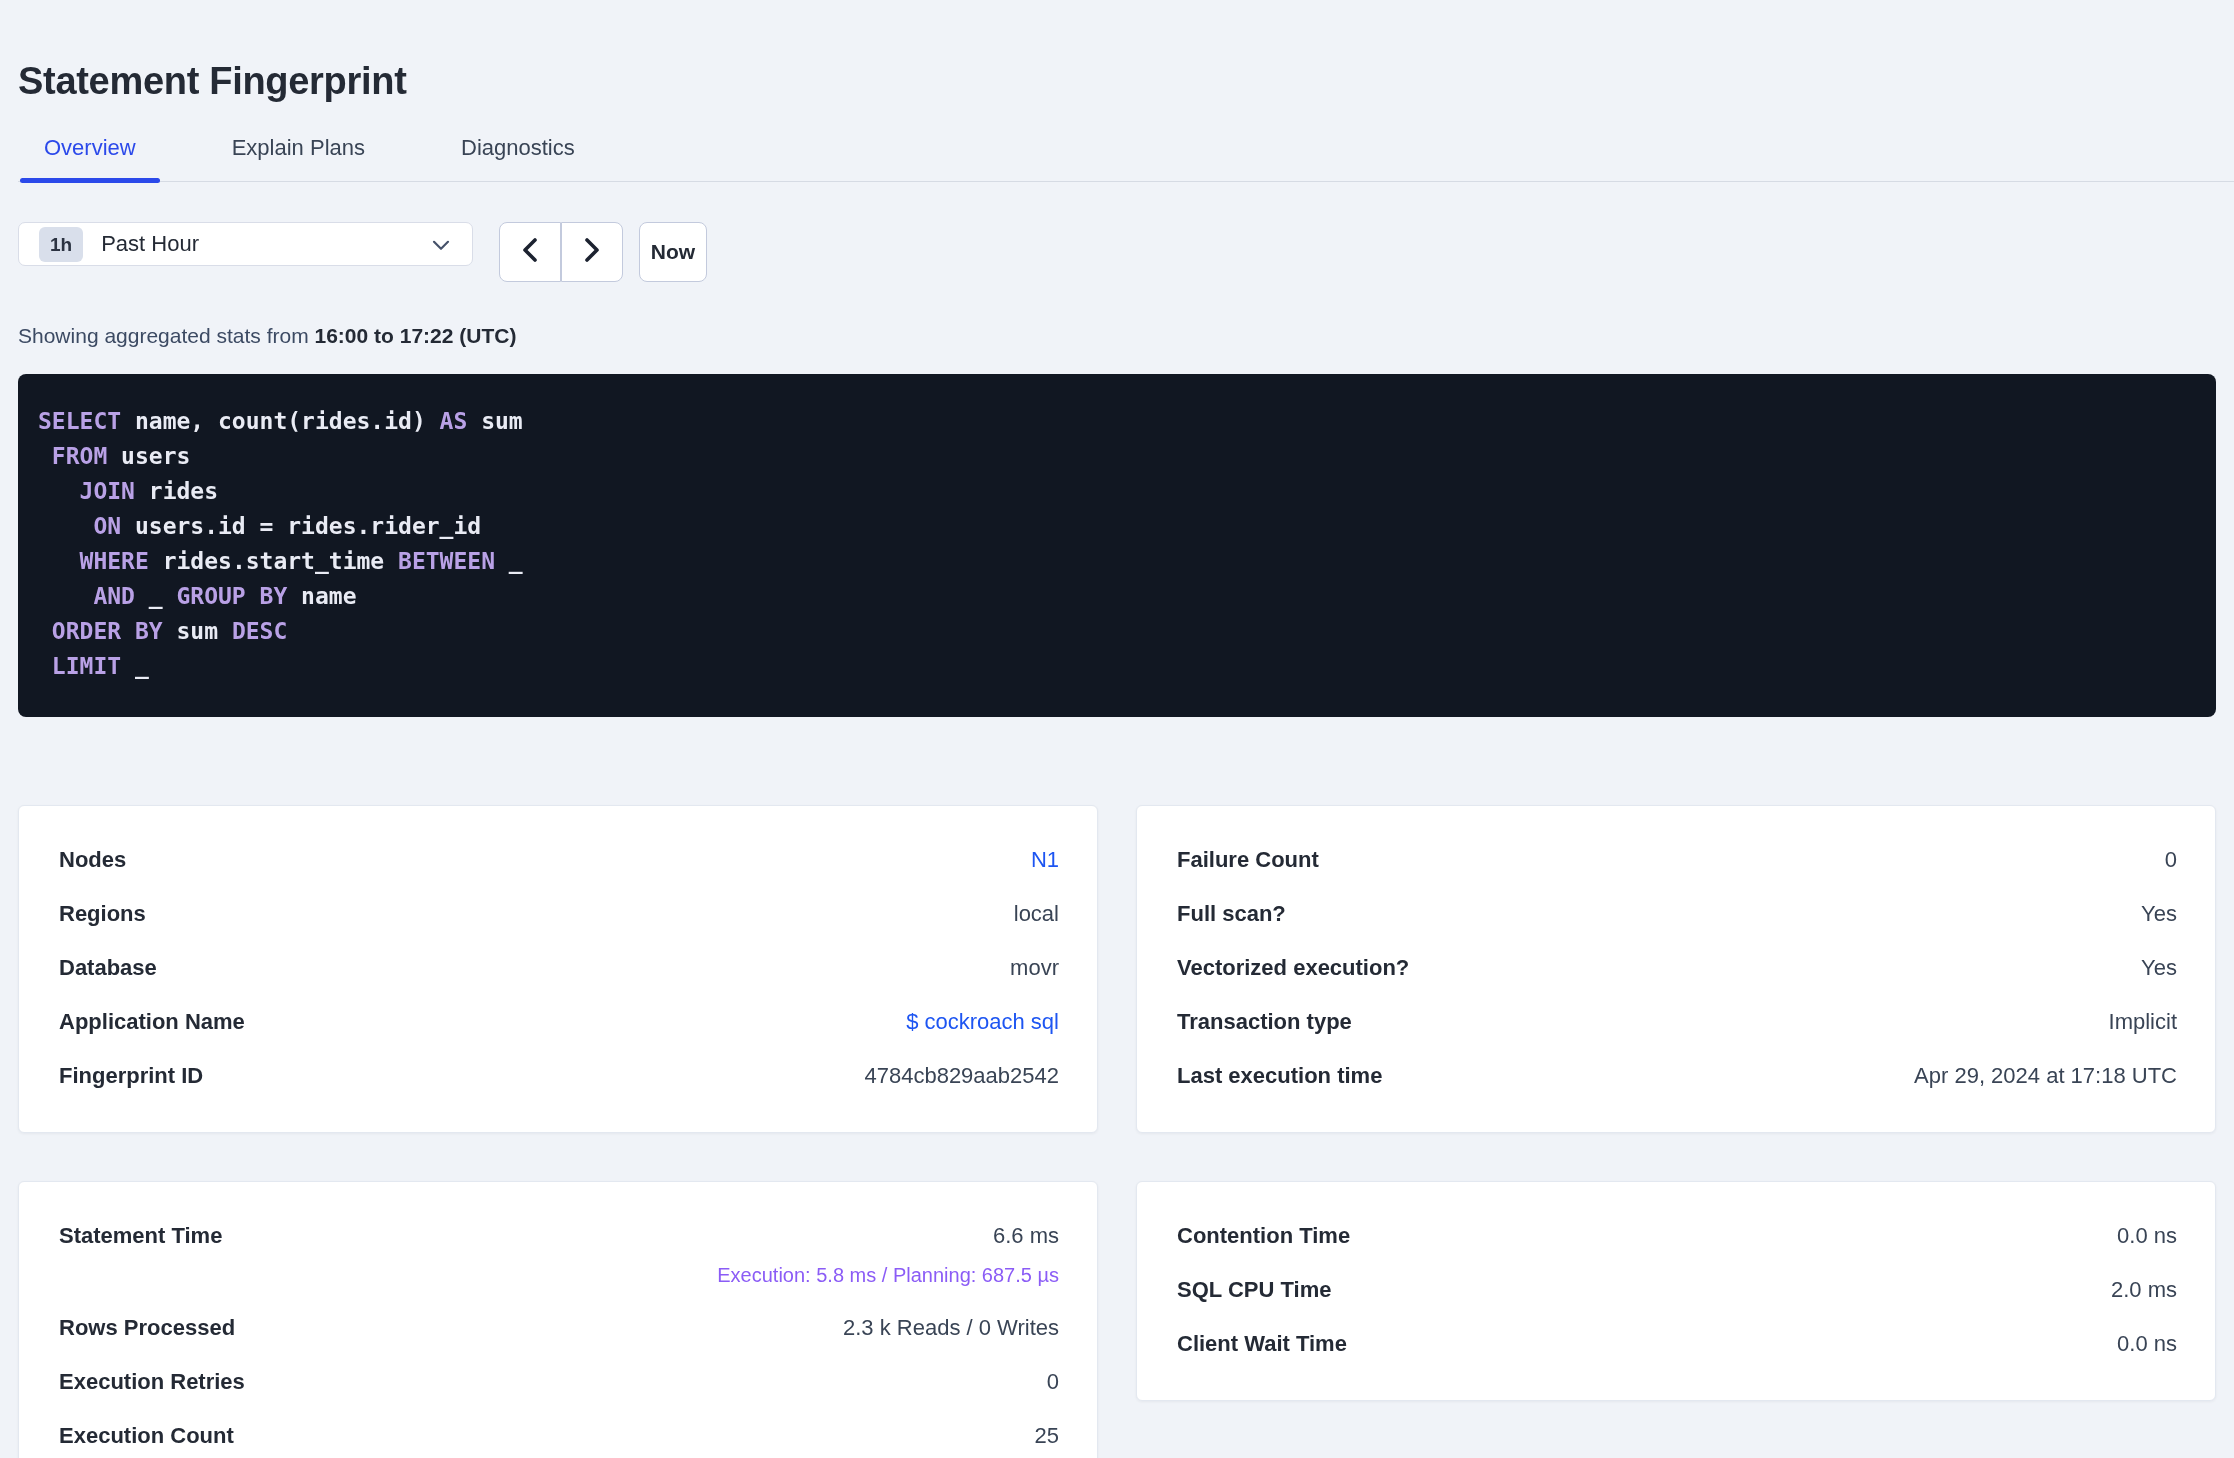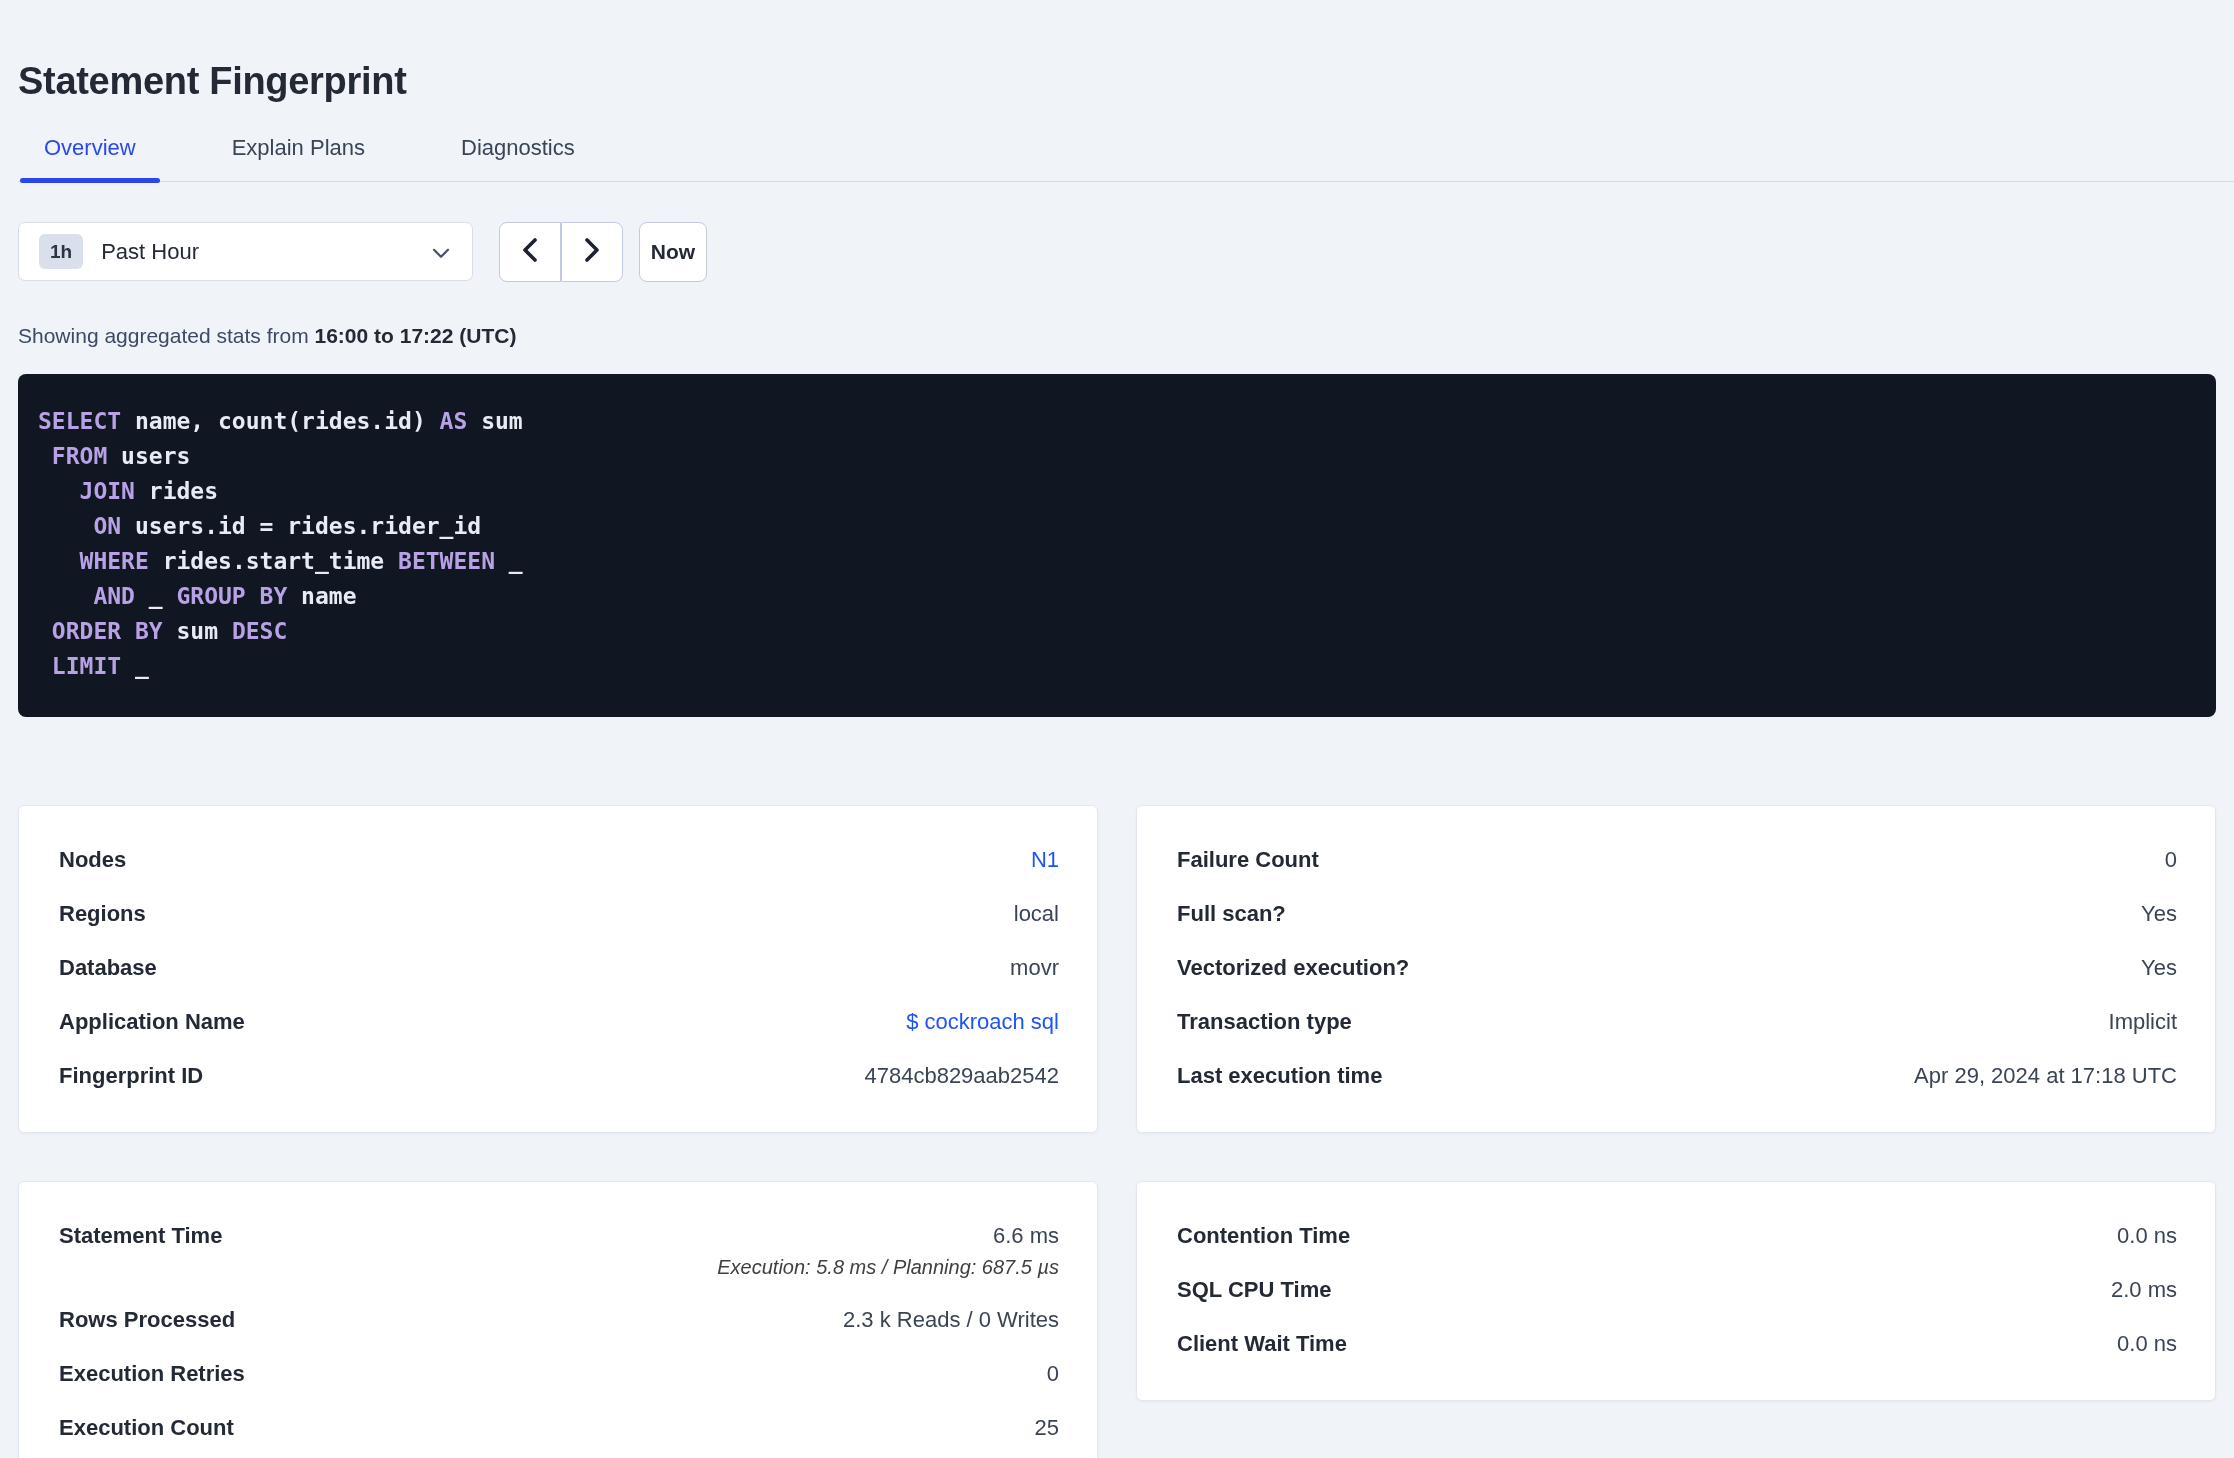--- a/index.html
+++ b/index.html
@@ -18,21 +18,21 @@
   
   .tabbar { margin-top:32px; border-bottom:1px solid #d6dbe4; margin-right:-18px; padding-right:18px; }
   .tabs { display:flex; gap:48px; padding-left:2px; }
   .tab { position:relative; font-size:22px; color:#394455; padding:0 24px 20px 24px; cursor:pointer; }
   .tab.active { color:#2b49ea; }
   .tab.active::after { content:""; position:absolute; left:0; right:0; bottom:-2px; height:5px; background:#2b49ea; border-radius:3px; }
 
   
   .controls { margin-top:40px; display:flex; align-items:stretch; }
   .range-select {
-    width:455px; height:59px; background:#fff; border:1px solid #d9dde8; border-radius:7px;
+    width:455px; height:44px; background:#fff; border:1px solid #d9dde8; border-radius:7px;
     display:flex; align-items:center; padding:0 20px; position:relative; cursor:pointer;
   }
   .range-badge { background:#d9dfeb; color:#2c3342; font-weight:700; font-size:19px; border-radius:6px; padding:8px 11px; line-height:1; }
   .range-label { font-size:22px; color:#242a35; margin-left:18px; }
   .range-caret { position:absolute; right:22px; top:50%; transform:translateY(-40%); }
   .arrow-group { display:flex; margin-left:26px; }
   .arrow-btn {
     width:62px; height:60px; background:#fff; border:1px solid #c3cadd;
     display:flex; align-items:center; justify-content:center; cursor:pointer;
   }
@@ -66,21 +66,21 @@
   .card {
     background:#fff; border:1px solid #e3e8f0; border-radius:6px;
     box-shadow:0 1px 3px rgba(16,22,38,0.05);
     padding:27px 38px 29px 40px;
   }
   .stat-row { display:flex; justify-content:space-between; align-items:flex-start; padding:12px 0; }
   .stat-label { font-size:22px; font-weight:700; color:#242a35; line-height:30px; }
   .stat-value-wrap { text-align:right; }
   .stat-value { font-size:22px; color:#394455; line-height:30px; }
   .stat-value a { color:#1d55f2; text-decoration:none; }
-  .stat-subvalue { font-size:20px; color:#404040; line-height:28px; margin-top:2px;font-style:italic; }
+  .stat-subvalue { font-size:20px; color:#8b5cf6; line-height:28px; margin-top:10px; }
 </style>
 </head>
 <body>
 
 <div class="content">
 
   <h1 class="page-title">Statement Fingerprint</h1>
 
   <div class="tabbar">
     <div class="tabs">

